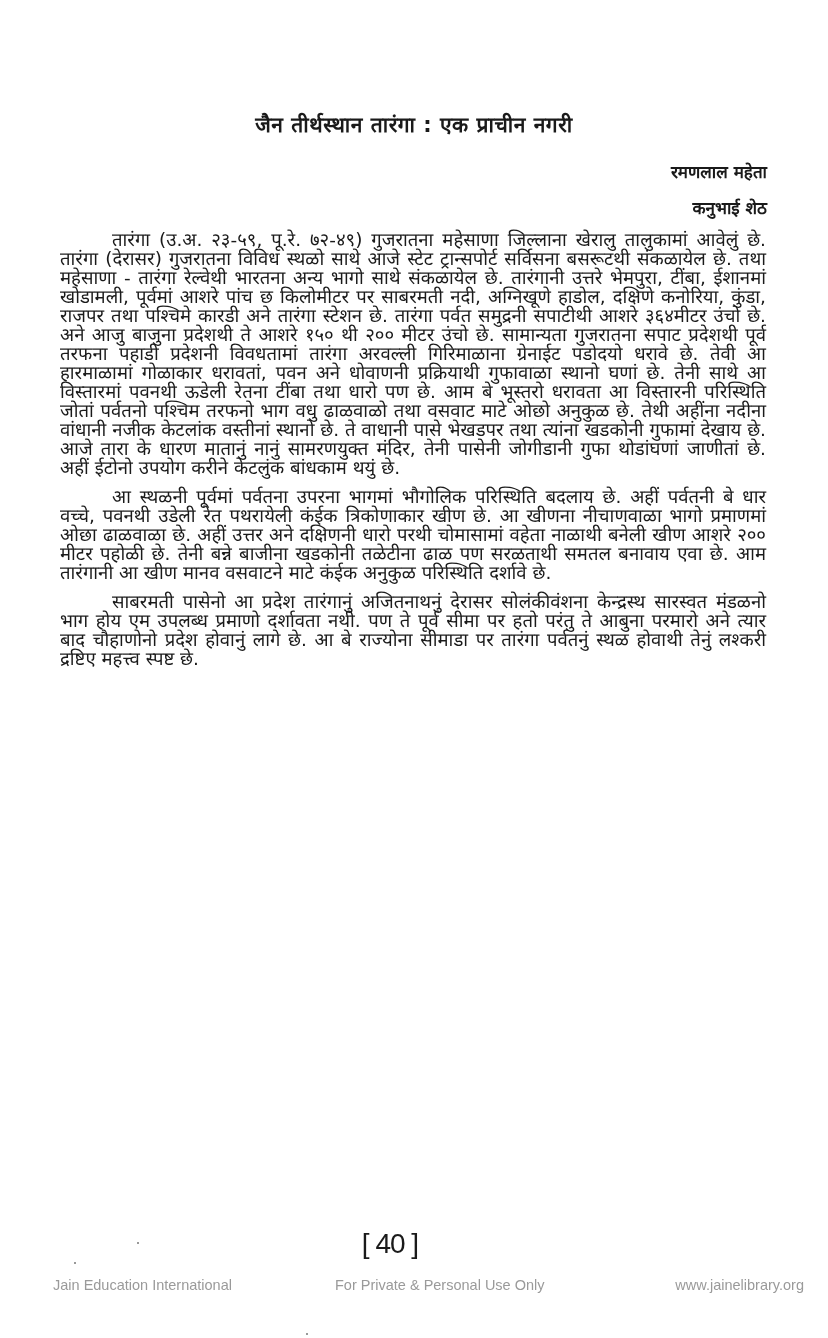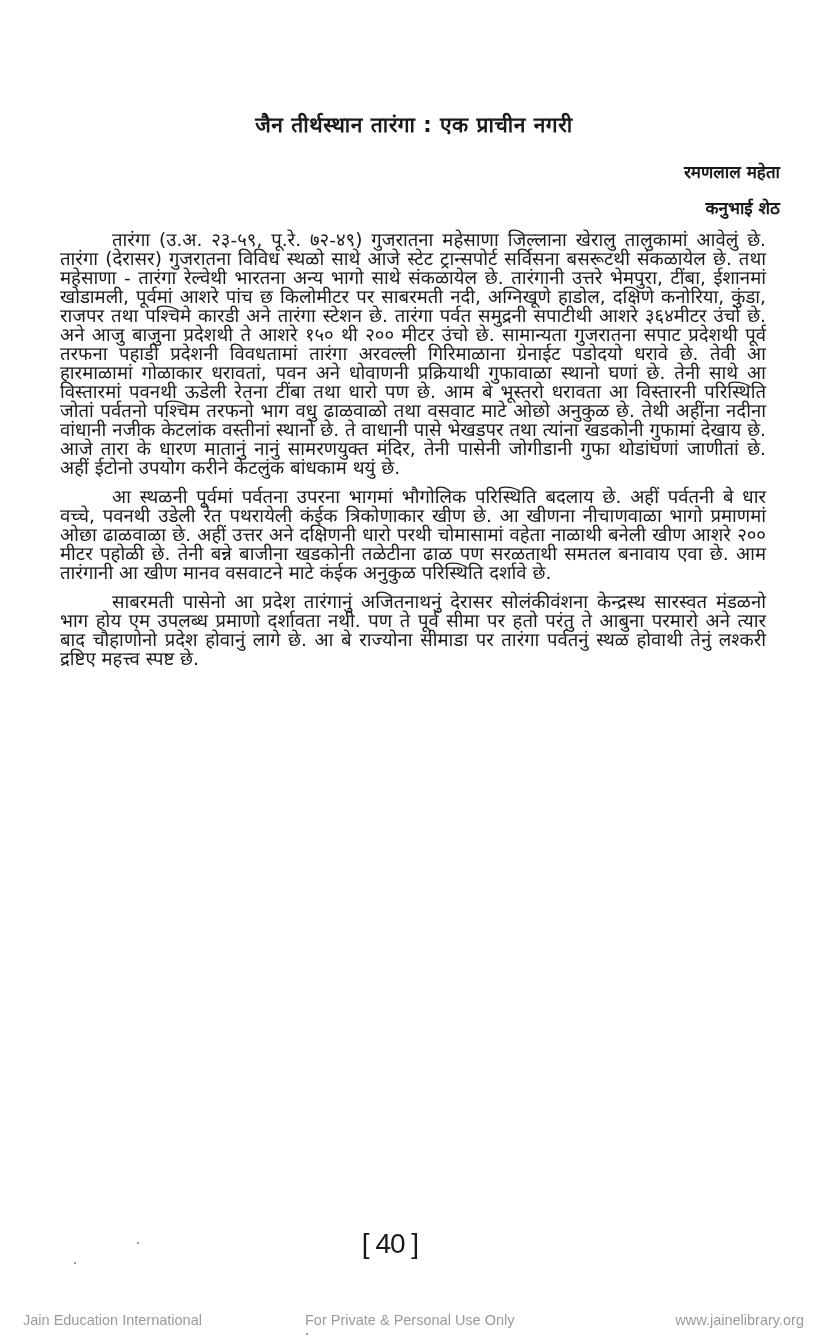--- a/index.html
+++ b/index.html
@@ -6,36 +6,36 @@
   body {
     width: 828px; height: 1338px; background: #ffffff; position: relative;
     overflow: hidden; color: #1a1a1a;
     font-family: "DejaVu Sans", "Liberation Sans", sans-serif;
   }
   .title {
     position: absolute; left: 0; width: 828px; top: 110px; text-align: center;
     font-size: 21px; font-weight: bold; letter-spacing: 0.5px;
   }
   .author {
-    position: absolute; right: 48px; font-size: 17px; font-weight: bold;
+    position: absolute; right: 61px; font-size: 17px; font-weight: bold;
   }
   .author.a1 { top: 160px; }
   .author.a2 { top: 196px; text-align: right; }
   .body-text {
     position: absolute; left: 60px; width: 706px; top: 230px;
     font-size: 18.5px; line-height: 19px; text-align: justify;
   }
   .body-text p { margin: 0 0 10px 0; text-indent: 52px; }
   .page-number {
     position: absolute; left: 0; width: 780px; top: 1228px; text-align: center;
     font-family: "Liberation Sans", sans-serif; font-size: 28px; letter-spacing: -1px;
   }
   .footer {
-    position: absolute; top: 1312px; font-family: "Liberation Sans", sans-serif;
-    font-size: 14.5px; color: #9a9a9a;
+    position: absolute; top: 1277px; font-family: "Liberation Sans", sans-serif;
+    font-size: 14.5px; color: #9a9a9a; margin-left: 30px;
   }
   .footer.left { left: 23px; }
   .footer.center { left: 305px; }
   .footer.right { right: 24px; }
   .speck { position: absolute; width: 2px; height: 2px; background: #777; border-radius: 1px; }
 </style>
 </head>
 <body>
 
 <div>

